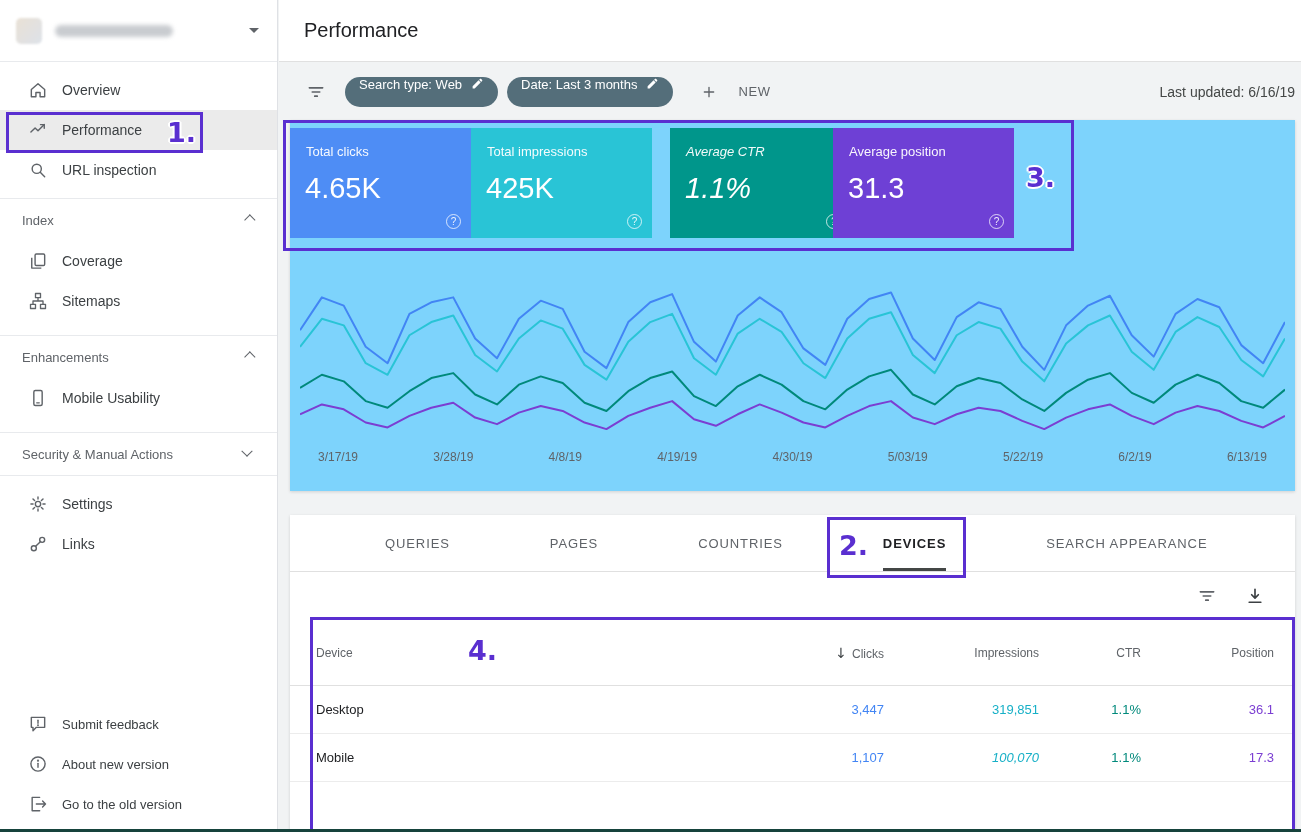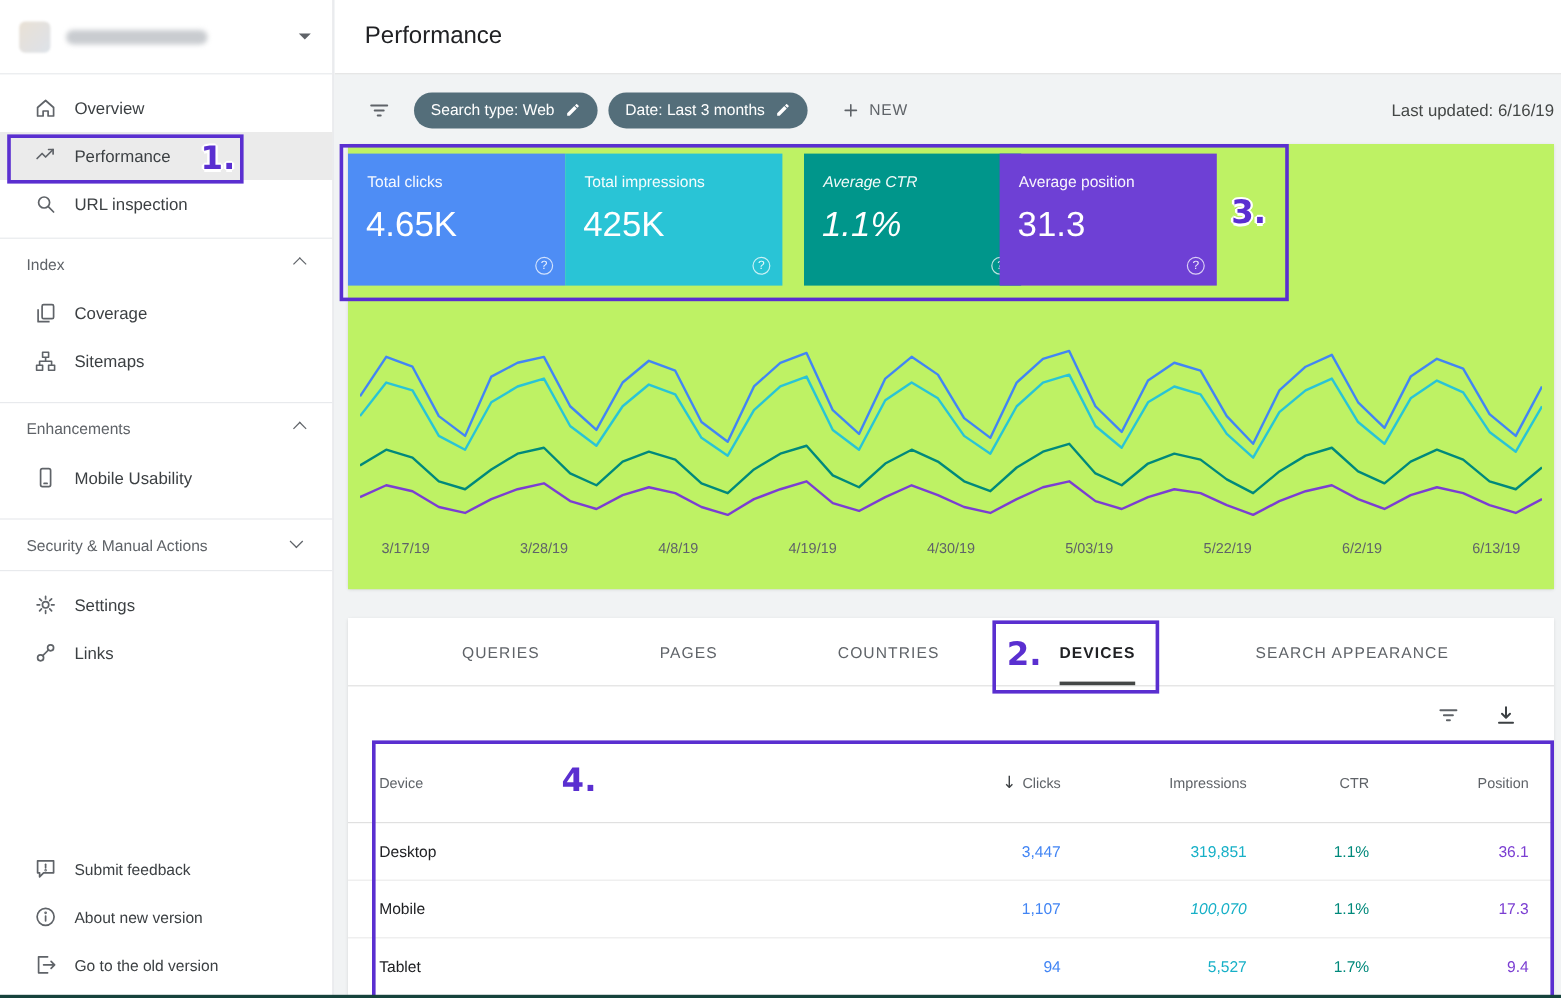--- a/index.html
+++ b/index.html
@@ -23,28 +23,28 @@
   .chev { width:8px; height:8px; border-right:1.6px solid #5f6368; border-bottom:1.6px solid #5f6368; margin-left:auto; }
   .chev.up { transform:rotate(-135deg) translate(-2px,2px); }
   .chev.down { transform:rotate(45deg) translate(-2px,-2px); }
   .side-footer { position:absolute; left:0; top:704px; width:100%; }
   .side-footer .nav-item { font-size:13px; }
 
   
   .main-header { position:absolute; left:279px; top:0; right:0; height:62px; background:#fff; border-bottom:1px solid #e0e0e0; display:flex; align-items:center; padding-left:25px; z-index:2; }
   .page-title { font-size:20px; color:#202124; }
   .toolbar { position:absolute; left:279px; top:63px; right:0; height:57px; display:flex; align-items:center; padding:0 6px 0 27px; overflow:hidden; }
-  .chip { height:30px; border-radius:15px; background:#546e7a; color:#fff; font-size:13px; display:flex; align-items:center; gap:9px; padding:0 14px; cursor:pointer; white-space:nowrap; }
+  .chip { height:30px; border-radius:15px; background:#546e7a; color:#fff; font-size:13px; display:flex; align-items:flex-start; gap:9px; padding:0 14px; cursor:pointer; white-space:nowrap; }
   .chip1 { margin-left:19px; }
   .chip2 { margin-left:9px; }
-  .new-btn { margin-left:28px; display:flex; align-items:center; gap:7px; color:#5f6368; font-size:13px; letter-spacing:.6px; cursor:pointer; }
+  .new-btn { margin-left:28px; display:flex; align-items:center; gap:21px; color:#5f6368; font-size:13px; letter-spacing:.6px; cursor:pointer; }
   .last-updated { margin-left:auto; color:#444746; font-size:14px; white-space:nowrap; }
 
   
-  .chart-card { position:absolute; left:290px; top:120px; width:1005px; height:371px; background:#bef264; box-shadow:0 1px 3px rgba(0,0,0,.14); }
+  .chart-card { position:absolute; left:290px; top:120px; width:1005px; height:371px; background:#7dd3fc; box-shadow:0 1px 3px rgba(0,0,0,.14); }
   .metric-card { position:absolute; top:8px; width:181px; height:110px; color:#fff; cursor:pointer; }
   .mc0{left:0;} .mc1{left:181px;} .mc2{left:380px;font-style:italic;} .mc3{left:543px;}
   .mc-title { position:absolute; top:16px; left:16px; font-size:13px; opacity:.95; }
   .mc-value { position:absolute; top:44px; left:15px; font-size:29px; }
   .mc-help { position:absolute; right:10px; bottom:9px; width:15px; height:15px; border:1px solid rgba(255,255,255,.75); border-radius:50%; font-size:10px; line-height:14px; text-align:center; color:rgba(255,255,255,.9); cursor:pointer; }
   .chart-svg { position:absolute; left:10px; top:140px; width:985px; height:190px; }
   .x-labels { position:absolute; left:0; right:0; top:330px; display:flex; justify-content:space-between; padding:0 28px; font-size:12px; color:#5f6368; }
 
   
   .table-card { position:absolute; left:290px; top:515px; width:1005px; height:325px; background:#fff; box-shadow:0 1px 3px rgba(0,0,0,.14); }
@@ -308,27 +308,20 @@
       <div class="num" style="color: rgb(0, 137, 123);">1.1%</div>
       <div class="num" style="color: rgb(123, 62, 210);">36.1</div>
     </div>
     <div class="trow r1">
       <div class="cell-device">Mobile</div>
       <div class="num" style="color: rgb(66, 133, 244);">1,107</div>
       <div class="num" style="color: rgb(23, 176, 199); font-style: italic;">100,070</div>
       <div class="num" style="color: rgb(0, 137, 123);">1.1%</div>
       <div class="num" style="color: rgb(123, 62, 210);">17.3</div>
     </div>
-    <div class="trow r2">
-      <div class="cell-device">Tablet</div>
-      <div class="num" style="color: rgb(66, 133, 244);">94</div>
-      <div class="num" style="color: rgb(23, 176, 199);">5,527</div>
-      <div class="num" style="color: rgb(0, 137, 123);">1.7%</div>
-      <div class="num" style="color: rgb(123, 62, 210);">9.4</div>
-    </div>
   </div>
 
   <div class="ann-box ann1" style="border-color: rgb(90, 47, 208);"></div>
   <div class="ann-box ann2" style="border-color: rgb(90, 47, 208);"></div>
   <div class="ann-box ann3" style="border-color: rgb(90, 47, 208);"></div>
   <div class="ann-box ann4" style="border-color: rgb(90, 47, 208);"></div>
   <div class="ann-label annL1" style="color: rgb(90, 47, 208);">1.</div>
   <div class="ann-label annL2" style="color: rgb(90, 47, 208);">2.</div>
   <div class="ann-label annL3" style="color: rgb(90, 47, 208);">3.</div>
   <div class="ann-label annL4" style="color: rgb(90, 47, 208);">4.</div>

